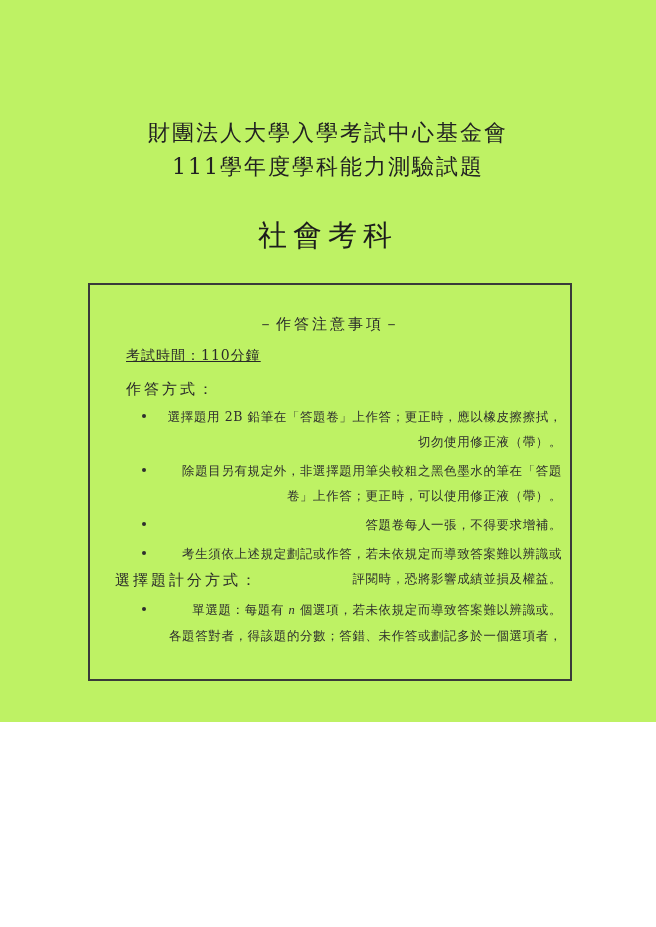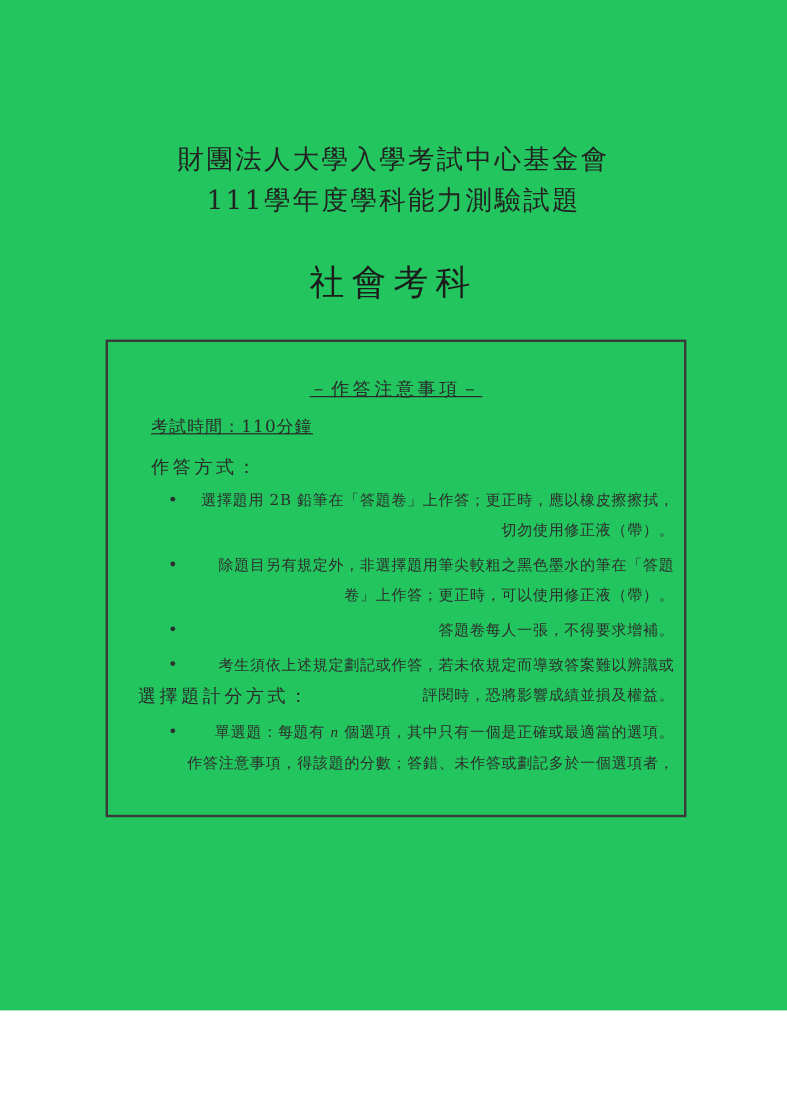--- a/index.html
+++ b/index.html
@@ -11,22 +11,22 @@
       width: 656px;
       height: 927px;
       position: relative;
       overflow: hidden;
       font-family: "DejaVu Serif", "Liberation Serif", serif;
       color: #1a1a1a;
     }
     .page {
       position: absolute;
       left: 0; top: 0;
-      width: 656px; height: 842px;
-      background: #22c55e;
+      width: 656px; height: 722px;
+      background: #bef264;
     }
     .title-line {
       position: absolute;
       left: 0;
       width: 656px;
       text-align: center;
       white-space: nowrap;
       color: #222;
     }
     .title-org {
@@ -58,21 +58,20 @@
     .notice-heading {
       position: absolute;
       left: 0;
       top: 30px;
       width: 100%;
       text-align: center;
       font-size: 15px;
       letter-spacing: 3px;
       color: #2a2a2a;
       white-space: nowrap;
-      text-decoration: underline;
     }
     .para {
       position: absolute;
       font-size: 14px;
       color: #2a2a2a;
       white-space: nowrap;
       letter-spacing: 1px;
     }
     .label-time { left: 36px; top: 62px; text-decoration: underline; }
     .label-method { left: 36px; top: 95px; font-size: 15px; letter-spacing: 3px; }
@@ -153,19 +152,19 @@
         <span class="line">考生須依上述規定劃記或作答，若未依規定而導致答案難以辨識或</span>
         <span class="line">評閱時，恐將影響成績並損及權益。</span>
       </li>
     </ul>
 
     <div class="para label-scoring">選擇題計分方式：</div>
 
     <ul class="bullet-list scoring">
       <li class="bullet-item">
         <span class="bullet-dot"></span>
-        <span class="line"><span>單選題：每題有 </span><span class="italic-n">n</span><span> 個選項，其中只有一個是正確或最適當的選項。</span></span>
-        <span class="line">作答注意事項，得該題的分數；答錯、未作答或劃記多於一個選項者，</span>
+        <span class="line"><span>單選題：每題有 </span><span class="italic-n">n</span><span> 個選項，若未依規定而導致答案難以辨識或。</span></span>
+        <span class="line">各題答對者，得該題的分數；答錯、未作答或劃記多於一個選項者，</span>
       </li>
     </ul>
 
   </div>
 </div>
 
 </body></html>

